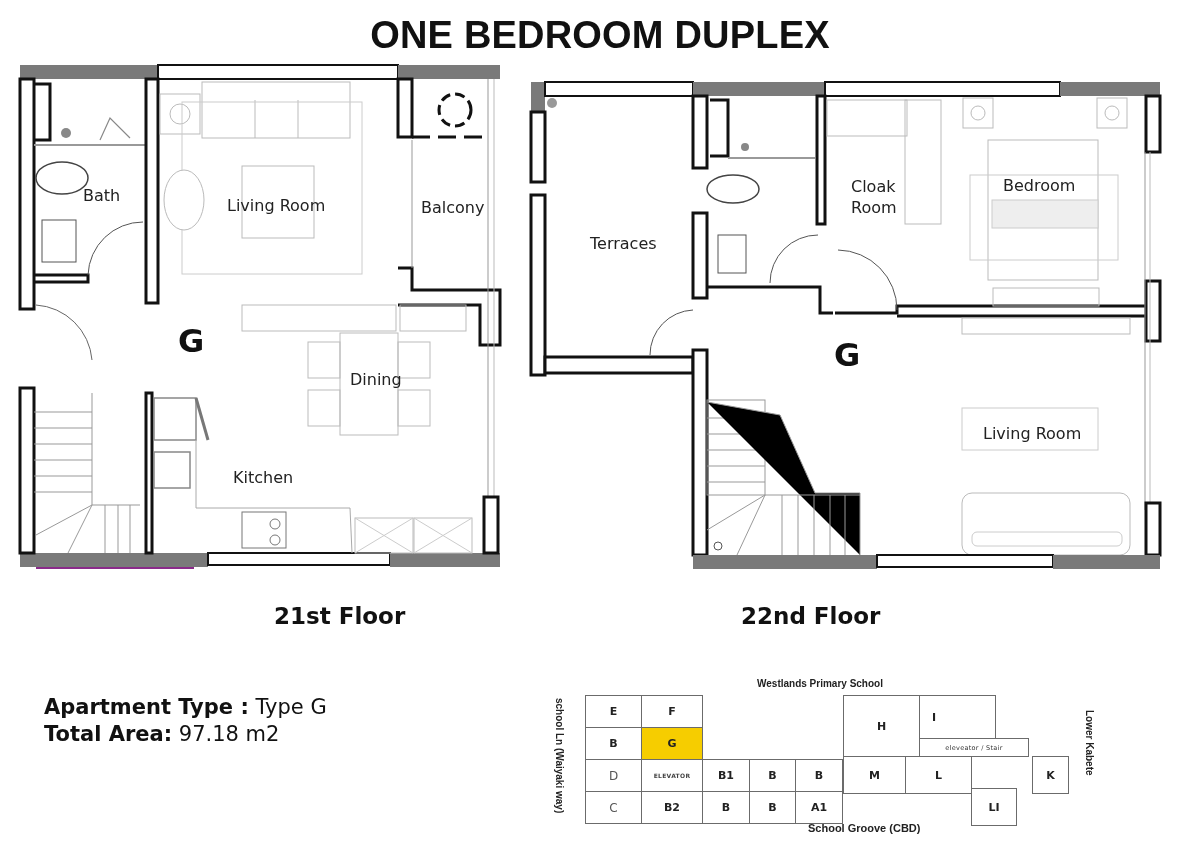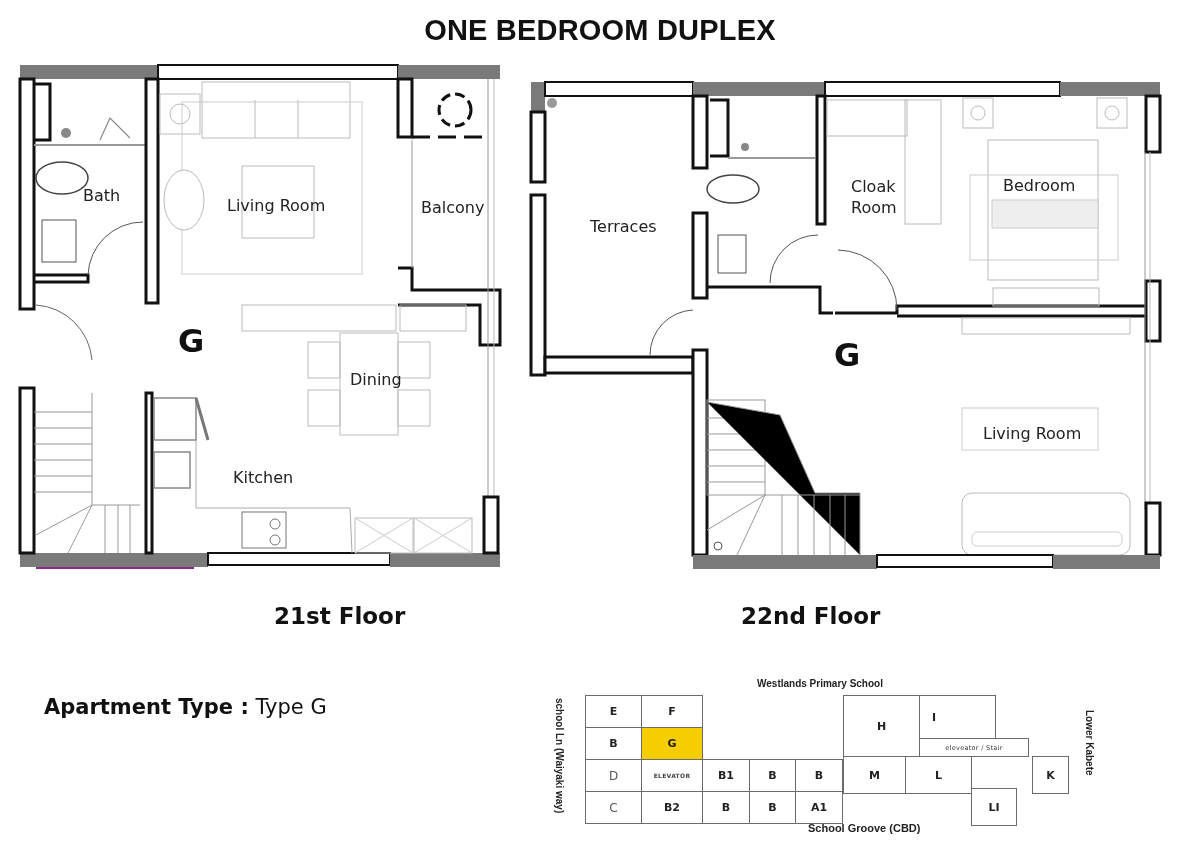--- a/index.html
+++ b/index.html
@@ -1,18 +1,18 @@
 <!DOCTYPE html>
 <html><head>
 <meta charset="utf-8">
 <style>
   html,body{margin:0;padding:0;background:#fff;}
   body{width:1200px;height:848px;position:relative;overflow:hidden;font-family:"DejaVu Sans",sans-serif;color:#111;}
   .abs{position:absolute;}
-  .title{left:0;width:1200px;top:14px;text-align:center;font-family:"Liberation Sans",sans-serif;font-weight:bold;font-size:29px;letter-spacing:0.2px;}
+  .title{left:0;width:1200px;top:14px;text-align:center;font-family:"Liberation Sans",sans-serif;font-weight:bold;font-size:38px;letter-spacing:0.2px;}
   svg.plan{position:absolute;left:0;top:0;}
   .room{position:absolute;font-family:"DejaVu Sans",sans-serif;font-size:16px;color:#222;white-space:nowrap;}
   .unitg{position:absolute;font-family:"DejaVu Sans",sans-serif;font-weight:bold;font-size:32px;color:#111;}
   .floorlbl{position:absolute;font-family:"DejaVu Sans",sans-serif;font-weight:bold;font-size:23px;color:#111;}
   .info{position:absolute;left:44px;top:694px;font-family:"DejaVu Sans",sans-serif;font-size:21px;line-height:27px;color:#111;}
   .info b{font-weight:bold;}
   
   .site{position:absolute;left:585px;top:695px;width:484px;height:132px;}
   .cell{position:absolute;box-sizing:border-box;border:1px solid #6b6b6b;display:flex;align-items:center;justify-content:center;font-family:"DejaVu Sans",sans-serif;font-weight:bold;font-size:11px;color:#222;background:#fff;}
   .cell.light{font-weight:normal;color:#555;font-size:12px;}
@@ -190,33 +190,37 @@
   </g>
 </svg>
 
 <div class="room" style="left:83px;top:186px;">Bath</div>
 <div class="room" style="left:227px;top:196px;">Living Room</div>
 <div class="room" style="left:421px;top:198px;">Balcony</div>
 <div class="room" style="left:350px;top:370px;">Dining</div>
 <div class="room" style="left:233px;top:468px;">Kitchen</div>
 <div class="unitg" style="left:178px;top:322px;">G</div>
 
-<div class="room" style="left:590px;top:217px;">Terraces</div>
+<div class="room" style="left:590px;top:234px;">Terraces</div>
 <div class="room" style="left:851px;top:176px;width:60px;white-space:normal;line-height:21px;">Cloak Room</div>
 <div class="room" style="left:1003px;top:176px;">Bedroom</div>
 <div class="room" style="left:983px;top:424px;">Living Room</div>
 <div class="unitg" style="left:834px;top:336px;">G</div>
 
 <div class="floorlbl" style="left:226px;top:603px;margin-left:48px;">21st Floor</div>
 <div class="floorlbl" style="left:741px;top:603px;">22nd Floor</div>
 
 <div class="info">
   <div>
     <b>Apartment Type :</b>
     <span>Type G</span>
+  </div>
+  <div>
+    <b>Total Area:</b>
+    <span>97.18 m2</span>
   </div>
 </div>
 
 <div class="sitelbl" style="left:757px;top:678px;">Westlands Primary School</div>
 <div class="sitelbl" style="left:808px;top:822px;font-size:11px;">School Groove (CBD)</div>
 <div class="sitelbl vert" style="left:554px;top:698px;font-size:10px;">school Ln  (Waiyaki way)</div>
 <div class="sitelbl vert" style="left:1084px;top:710px;font-size:10px;">Lower Kabete</div>
 
 <div class="site">
 

